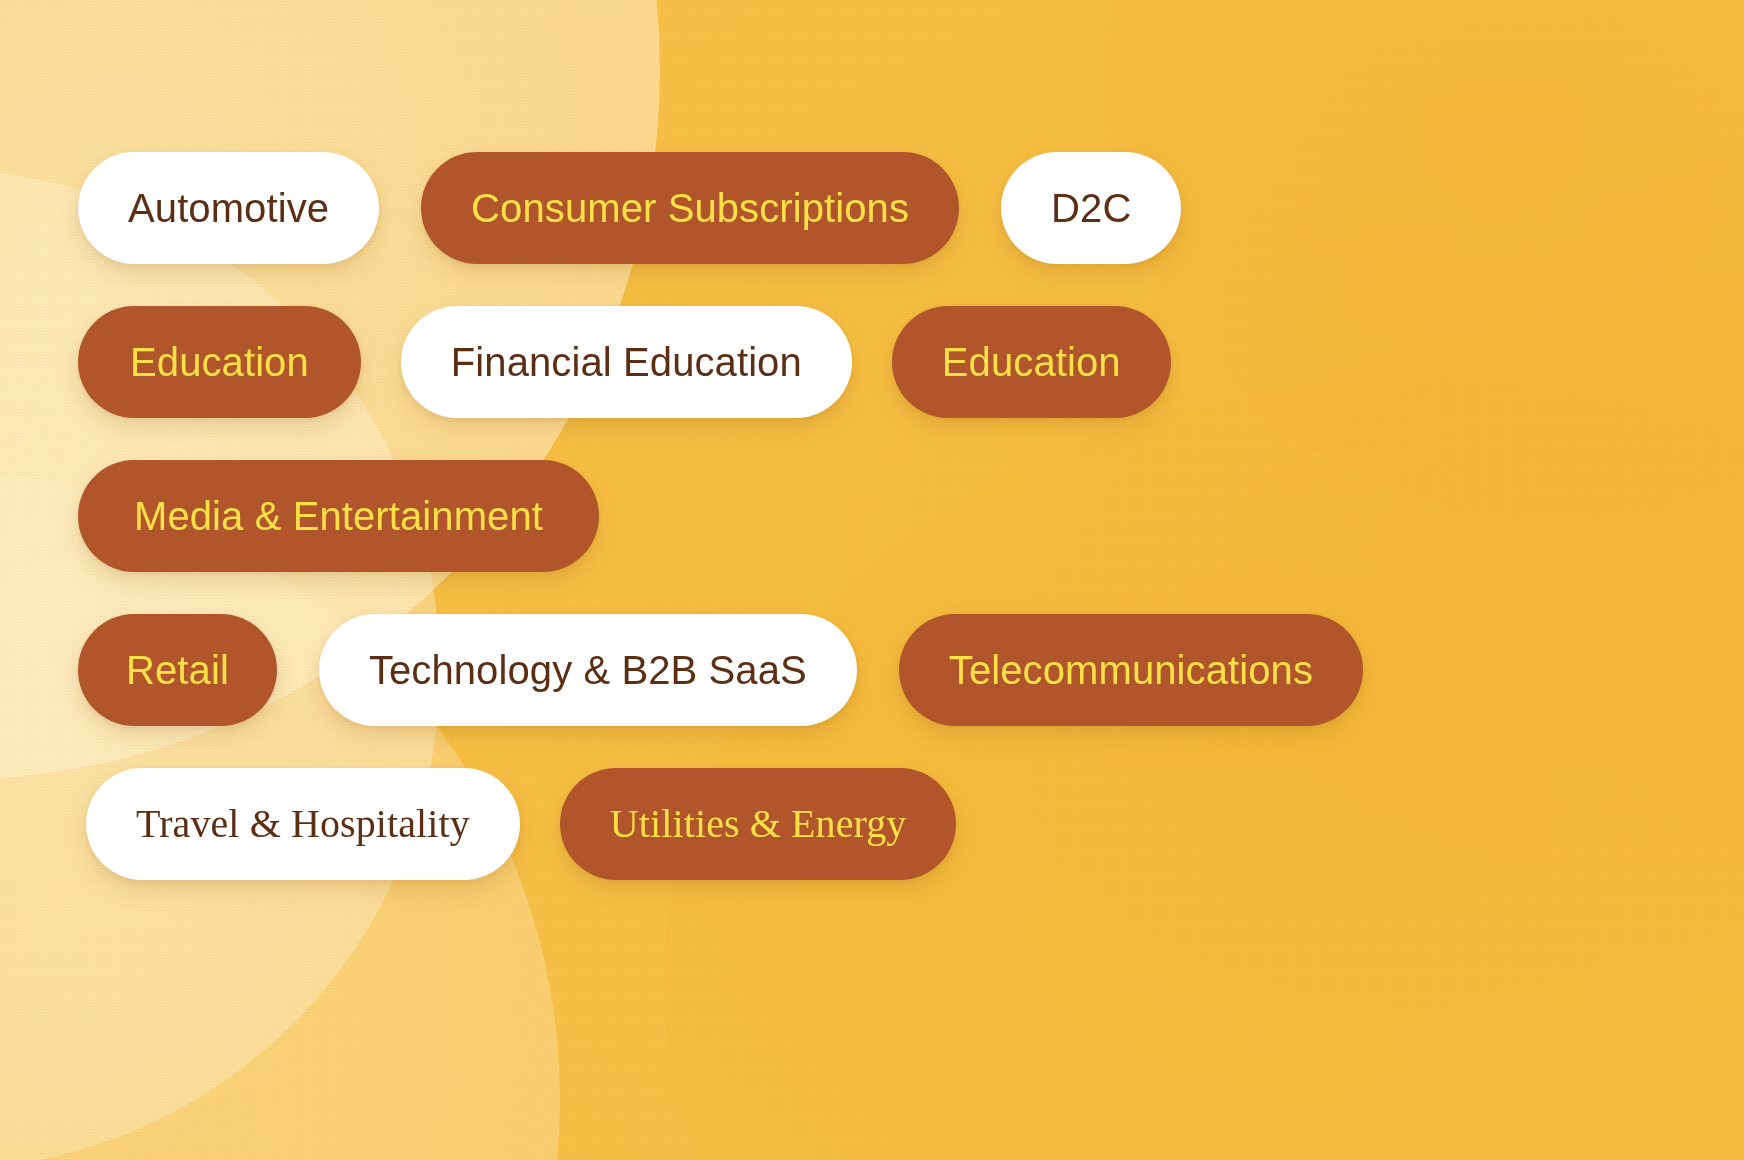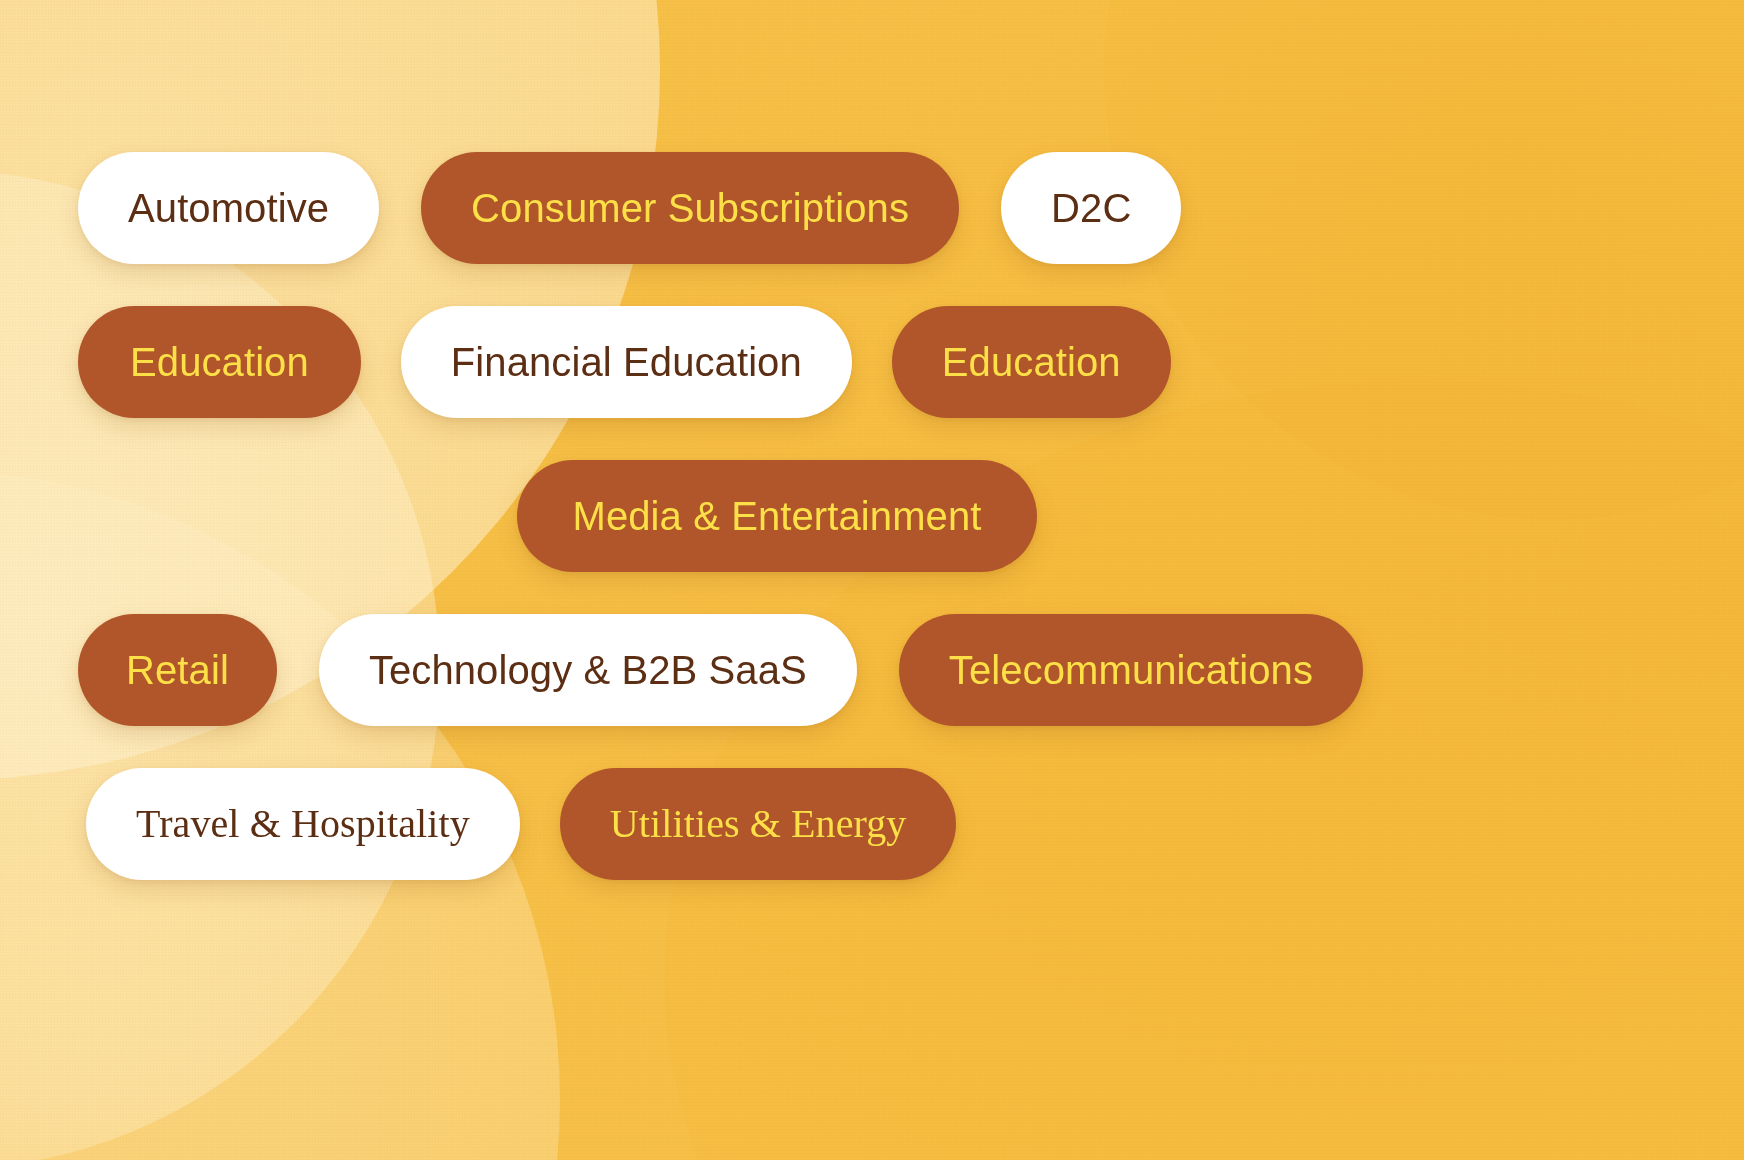--- a/index.html
+++ b/index.html
@@ -137,21 +137,21 @@
   }
 
   .tag-dark {
     background: #B0562A;
     color: #fde047;
   }
 
   
   .row-1 { padding-left: 0; }
   .row-2 { padding-left: 0; gap: 40px; }
-  .row-3 { padding-left: 0; gap: 46px; flex-direction: column; }
+  .row-3 { padding-left: 0; gap: 46px; }
   .row-4 { padding-left: 0; gap: 42px; }
   .row-5 { padding-left: 8px; gap: 40px; font-family: Liberation Serif, serif; }
 
   .row-2 .tag:nth-child(1) { padding: 0 52px; }
   .row-3 .tag:nth-child(1) { padding: 0 56px; }
   .row-4 .tag:nth-child(1) { padding: 8px 48px; }
 </style>
 </head>
 <body>
 

